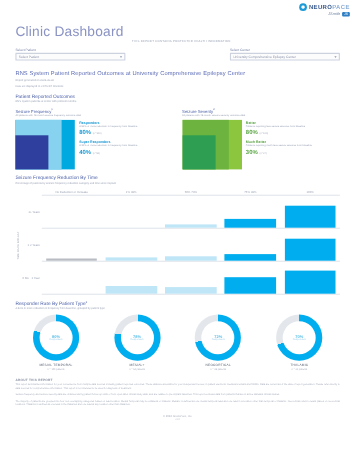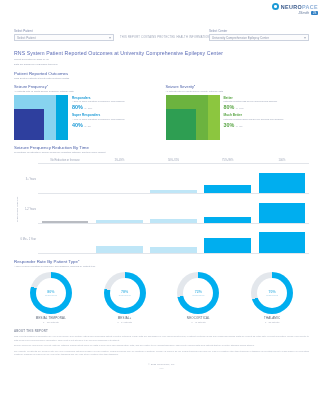--- a/index.html
+++ b/index.html
@@ -165,20 +165,21 @@
       <span class="logo-mark"></span>
       <span class="logo-text"><span>NEURO</span><span class="np-2">PACE</span></span>
     </div>
     <div class="user-line">
       <span>JSmith</span>
       <span class="user-chip">JS</span>
     </div>
   </div>
 
   <div class="header">
+    <div class="dash-title">Clinic Dashboard</div>
     <div class="phi-note">THIS REPORT CONTAINS PROTECTED HEALTH INFORMATION</div>
   </div>
 
   <div class="selectors">
     <div class="sel left">
       <div class="sel-label">Select Patient</div>
       <div class="sel-box">
         <span class="sel-val">Select Patient</span>
         <span class="sel-caret"></span>
       </div>

